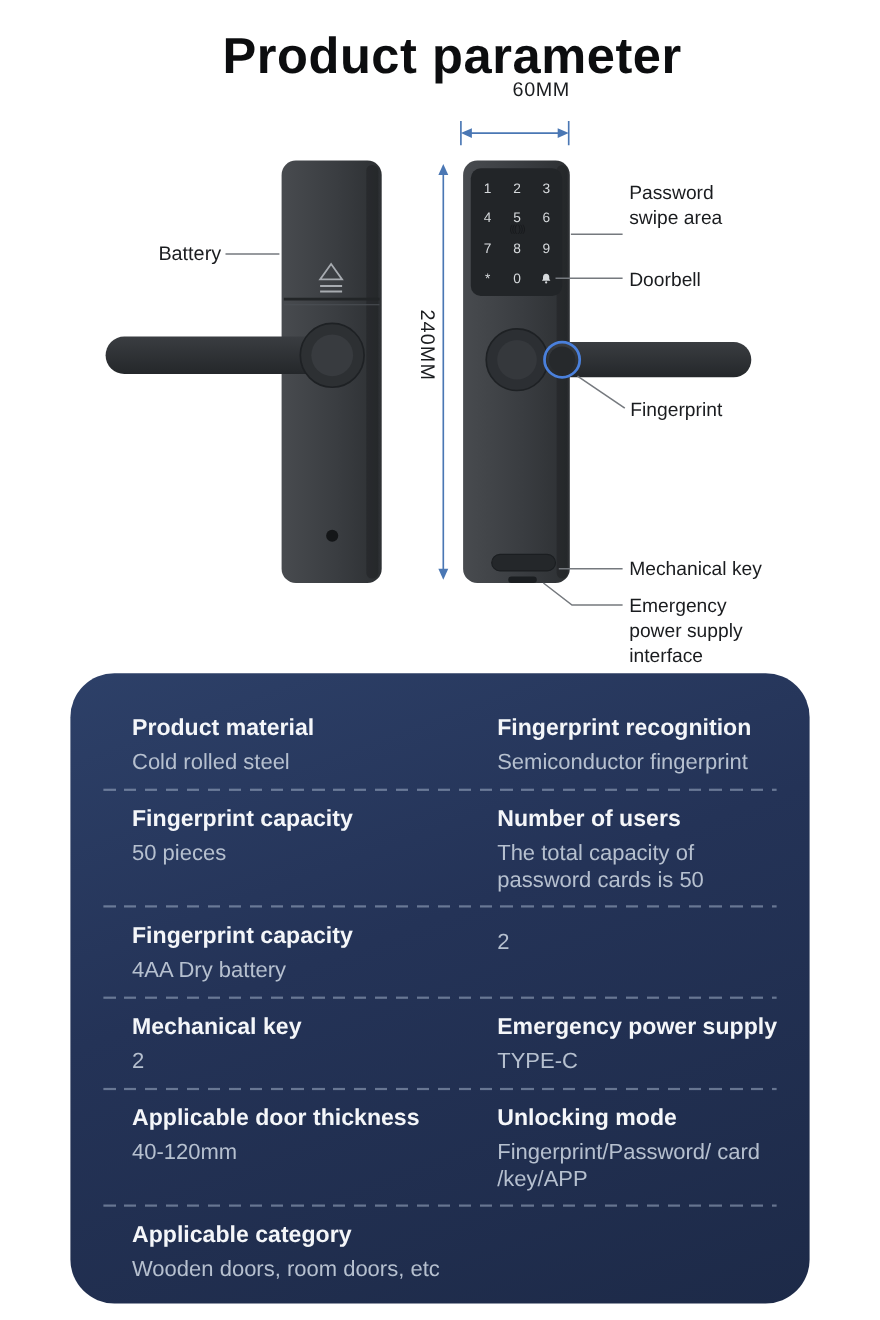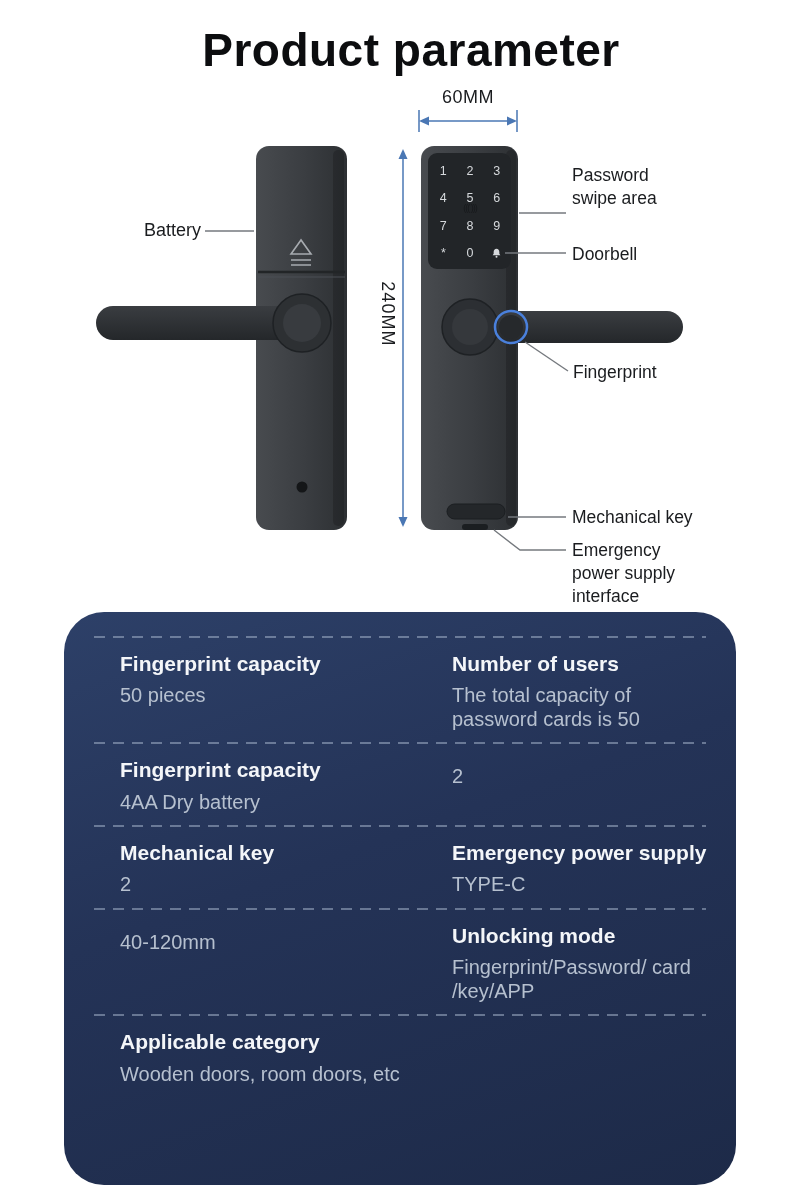--- a/index.html
+++ b/index.html
@@ -7,21 +7,21 @@
        font-family:"Liberation Sans",sans-serif;color:#17191c;}
   .page{position:absolute;inset:0;}
 
   .title{position:absolute;top:12px;left:0;width:100%;margin:11px;text-align:center;
          font-size:46px;font-weight:bold;color:#0c0d0f;letter-spacing:.5px;}
 
   .diagram-svg{position:absolute;top:0;left:0;}
 
   .lbl{position:absolute;font-size:17.5px;color:#1a1c1f;line-height:1.32;}
   .lbl-battery{left:128px;top:219px;font-size:18px;margin-left:16px;}
-  .lbl-dim-h{left:418px;top:86px;width:100px;text-align:center;font-size:18px;letter-spacing:.5px;}
+  .lbl-dim-h{left:418px;top:70px;width:100px;text-align:right;font-size:18px;letter-spacing:.5px;}
   .lbl-dim-v{left:355px;top:302px;font-size:18px;letter-spacing:1px;transform:rotate(90deg);}
   .lbl-password{left:572px;top:164px;width:100px;}
   .lbl-doorbell{left:572px;top:243px;}
   .lbl-fingerprint{left:573px;top:361px;}
   .lbl-mech{left:572px;top:506px;}
   .lbl-emergency{left:572px;top:539px;width:128px;}
 
   
   .keypad{position:absolute;left:430px;top:157px;width:80px;height:110px;
           display:grid;grid-template-columns:repeat(3,1fr);grid-template-rows:repeat(4,1fr);
@@ -139,20 +139,30 @@
   <div class="lbl lbl-dim-h">60MM</div>
   <div class="lbl lbl-dim-v">240MM</div>
   <div class="lbl lbl-password">Password swipe area</div>
   <div class="lbl lbl-doorbell">Doorbell</div>
   <div class="lbl lbl-fingerprint">Fingerprint</div>
   <div class="lbl lbl-mech">Mechanical key</div>
   <div class="lbl lbl-emergency">Emergency power supply interface</div>
 
   <div class="panel">
 
+    <div class="spec-row">
+      <div class="cell-left">
+        <div class="spec-label">Product material</div>
+        <div class="spec-value">Cold rolled steel</div>
+      </div>
+      <div class="cell-right">
+        <div class="spec-label">Fingerprint recognition</div>
+        <div class="spec-value">Semiconductor fingerprint</div>
+      </div>
+    </div>
     <div class="sep"></div>
 
     <div class="spec-row">
       <div class="cell-left">
         <div class="spec-label">Fingerprint capacity</div>
         <div class="spec-value">50 pieces</div>
       </div>
       <div class="cell-right">
         <div class="spec-label">Number of users</div>
         <div class="spec-value">The total capacity of password cards is 50</div>
@@ -178,20 +188,21 @@
       </div>
       <div class="cell-right">
         <div class="spec-label">Emergency power supply</div>
         <div class="spec-value">TYPE-C</div>
       </div>
     </div>
     <div class="sep"></div>
 
     <div class="spec-row">
       <div class="cell-left">
+        <div class="spec-label">Applicable door thickness</div>
         <div class="spec-value">40-120mm</div>
       </div>
       <div class="cell-right">
         <div class="spec-label">Unlocking mode</div>
         <div class="spec-value">Fingerprint/Password/ card /key/APP</div>
       </div>
     </div>
     <div class="sep"></div>
 
     <div class="spec-row">

